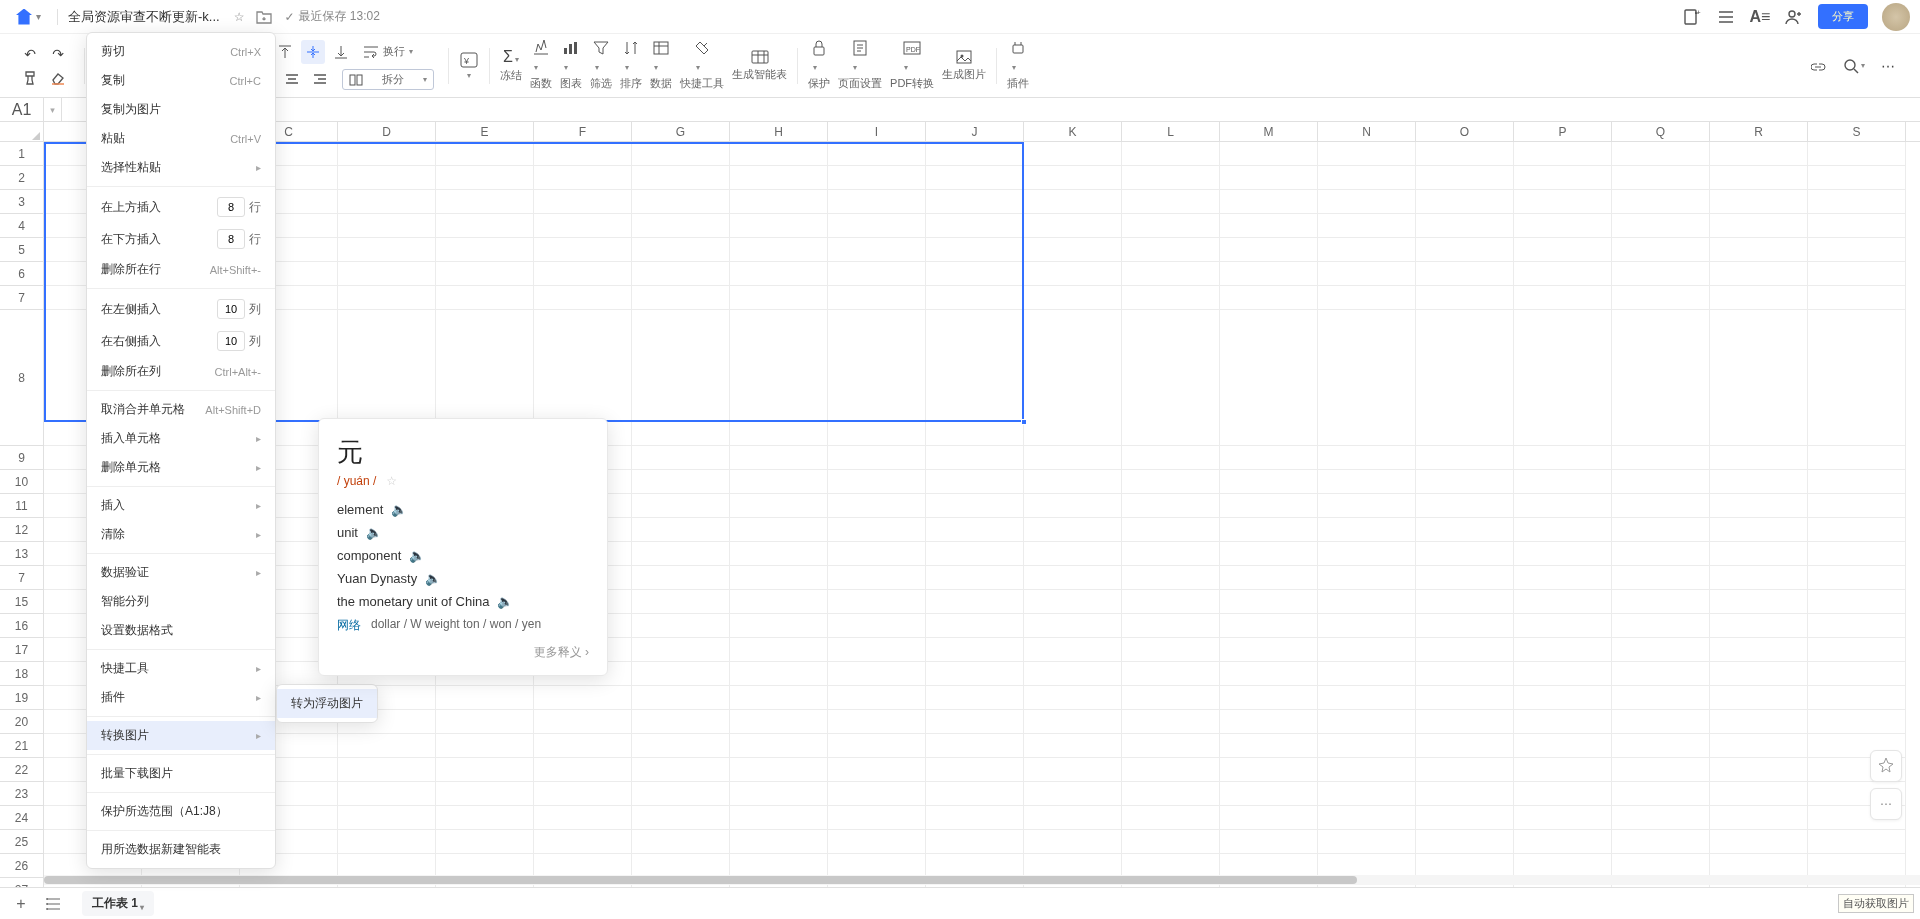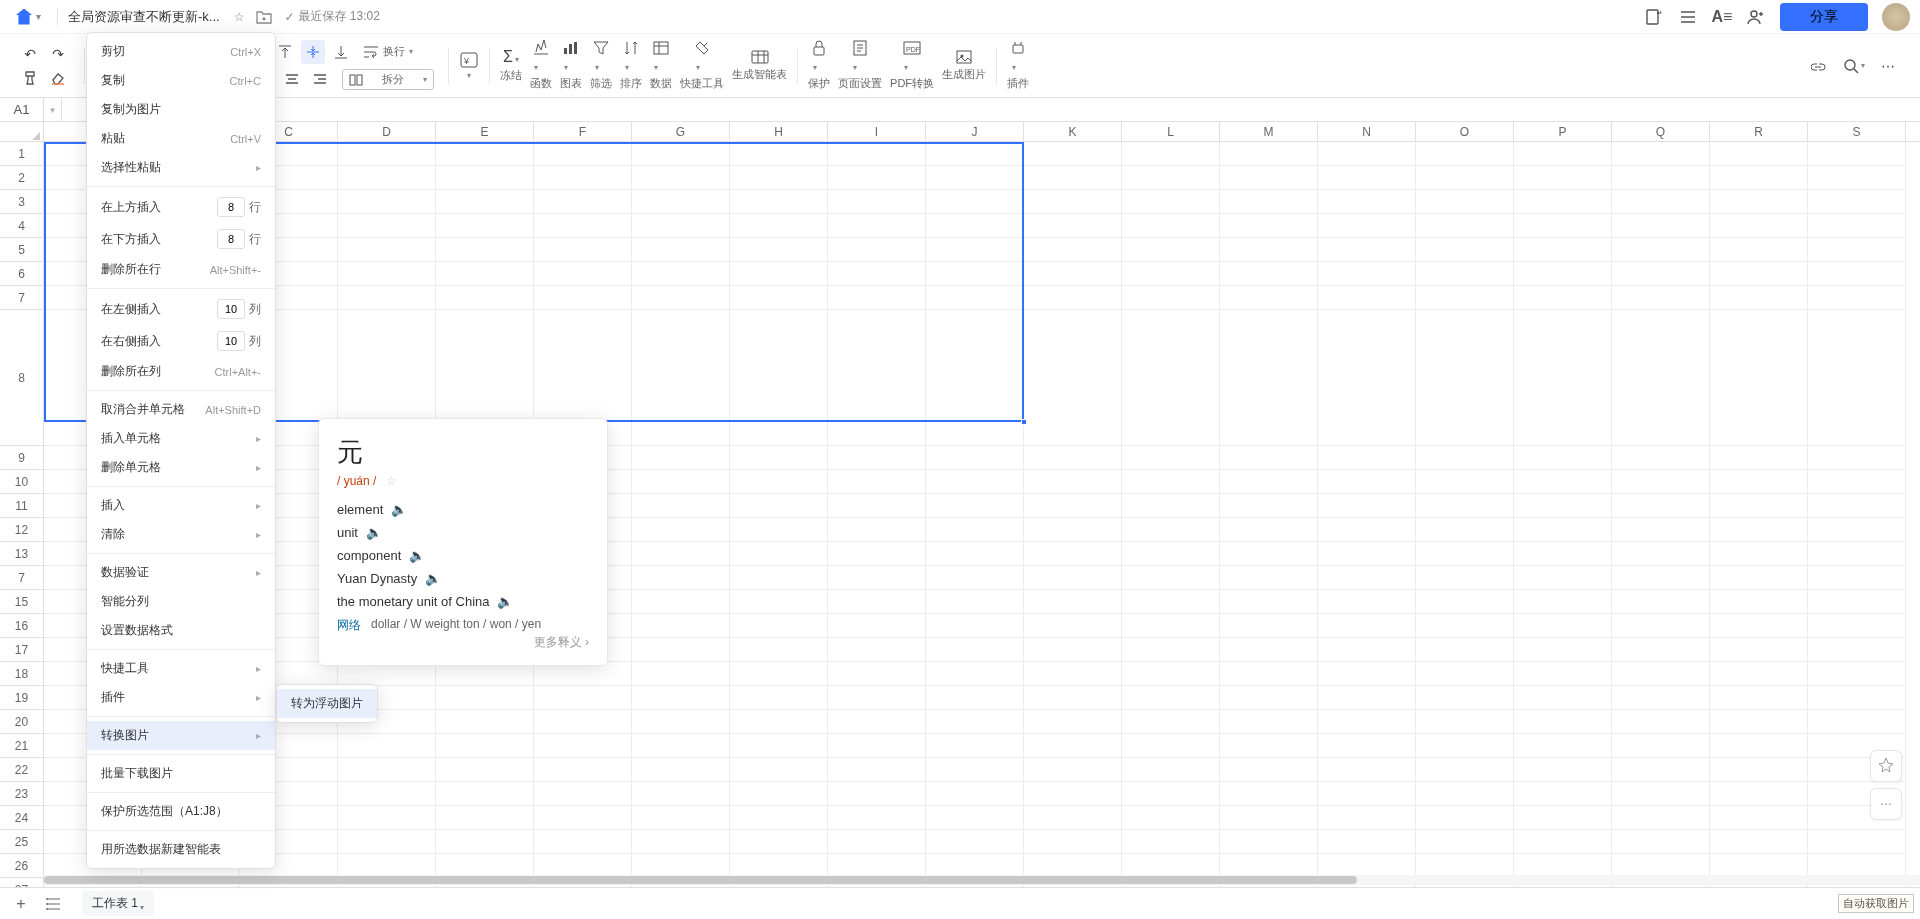--- a/index.html
+++ b/index.html
@@ -11,42 +11,42 @@
 .home-btn .chev { margin-left: 4px; color: #888; font-size: 10px; }
 .top-bar .divider { width: 1px; height: 16px; background: #e0e0e0; margin: 0 10px; }
 .doc-title { font-size: 13px; color: #333; max-width: 180px; white-space: nowrap; overflow: hidden; text-overflow: ellipsis; }
 .top-icons { display: flex; align-items: center; gap: 12px; margin-left: 14px; color: #888; }
 .top-icons .ic { cursor: pointer; }
 .save-status { display: flex; align-items: center; gap: 4px; color: #888; font-size: 12px; }
 .save-status .check { color: #888; }
 .top-spacer { flex: 1; }
 .top-right { display: flex; align-items: center; gap: 14px; }
 .top-right .ic-btn { width: 20px; height: 20px; display: flex; align-items: center; justify-content: center; color: #666; cursor: pointer; font-size: 16px; }
-.share-btn { background: #3370ff; color: #000000; padding: 5px 30px; border-radius: 4px; cursor: pointer; font-size: 14px; }
+.share-btn { background: #3370ff; color: #fef9c3; padding: 5px 14px; border-radius: 4px; cursor: pointer; font-size: 11px; }
 .avatar { width: 28px; height: 28px; border-radius: 50%; background: radial-gradient(circle, #d4c5a8, #b8a582); }
 
 .toolbar { height: 64px; display: flex; align-items: center; padding: 0 10px; border-bottom: 1px solid #e0e0e0; gap: 0; }
 .tb-group { display: flex; flex-direction: column; align-items: center; justify-content: center; height: 100%; padding: 0 8px; }
 .tb-row { display: flex; align-items: center; gap: 4px; }
 .tb-btn { width: 24px; height: 24px; display: flex; align-items: center; justify-content: center; cursor: pointer; border-radius: 3px; color: #444; font-size: 14px; }
 .tb-sep { width: 1px; height: 36px; background: #e8e8e8; margin: 0 6px; }
 .font-sel { border: 1px solid #ddd; padding: 2px 6px; border-radius: 3px; display: flex; align-items: center; gap: 4px; font-size: 12px; min-width: 50px; }
 .size-sel { border: 1px solid #ddd; padding: 2px 6px; border-radius: 3px; display: flex; align-items: center; gap: 4px; font-size: 12px; width: 44px; }
 .border-sel { display: flex; align-items: center; gap: 2px; cursor: pointer; }
 .labeled-btn { display: flex; flex-direction: column; align-items: center; gap: 2px; cursor: pointer; padding: 0 4px; }
 .labeled-btn .lb-icon { font-size: 16px; color: #444; }
 .labeled-btn .lb-text { font-size: 11px; color: #666; }
 .wrap-btn { display: flex; align-items: center; gap: 4px; cursor: pointer; }
 .hsplit-btn { border: 1px solid #c0c8d8; border-radius: 3px; padding: 2px 6px; display: flex; align-items: center; gap: 19px; }
 .toolbar-spacer { flex: 1; }
 .tb-right { display: flex; align-items: center; gap: 10px; padding-right: 10px; }
 .triangle-down { font-size: 8px; color: #888; }
 
 .cell-ref-bar { height: 24px; display: flex; align-items: center; border-bottom: 1px solid #e0e0e0; }
-.cell-ref { width: 44px; text-align: center; font-size: 13px; color: #555; border-right: 1px solid #e0e0e0; height: 100%; display: flex; align-items: center; justify-content: center; }
+.cell-ref { width: 44px; text-align: center; font-size: 16px; color: #555; border-right: 1px solid #e0e0e0; height: 100%; display: flex; align-items: center; justify-content: center; }
 .cell-ref-chev { width: 18px; display: flex; align-items: center; justify-content: center; color: #aaa; font-size: 9px; border-right: 1px solid #e0e0e0; height: 100%; }
 
 .grid-wrapper { position: relative; height: calc(100vh - 34px - 64px - 24px - 32px); overflow: hidden; }
 .col-headers { display: flex; height: 20px; background: #fff; border-bottom: 1px solid #e0e0e0; position: absolute; top: 0; left: 0; right: 0; }
 .corner { width: 44px; border-right: 1px solid #e0e0e0; display: flex; align-items: flex-end; justify-content: flex-end; padding: 0 3px 1px 0; }
 .corner::after { content: ""; width: 0; height: 0; border-left: 8px solid transparent; border-bottom: 8px solid #ccc; }
 .col-h { width: 98px; border-right: 1px solid #e0e0e0; text-align: center; font-size: 12px; color: #666; line-height: 20px; }
 .row-headers { position: absolute; top: 20px; left: 0; width: 44px; }
 .row-h { height: 24px; border-bottom: 1px solid #e0e0e0; border-right: 1px solid #e0e0e0; text-align: center; font-size: 12px; color: #666; line-height: 24px; background: #fff; }
 .row-h.tall { height: 136px; line-height: 136px; }
@@ -75,26 +75,26 @@
 .dict-popup { position: absolute; background: #fff; border: 1px solid #e8e8e8; border-radius: 6px; box-shadow: 0 4px 20px rgba(0,0,0,0.12); width: 290px; padding: 16px 18px 14px; z-index: 102; }
 .dict-hanzi { font-size: 26px; font-weight: 500; color: #222; margin-bottom: 4px; }
 .dict-pinyin-row { display: flex; align-items: center; gap: 10px; margin-bottom: 14px; }
 .dict-pinyin { color: #c2410c; font-size: 12px; }
 .dict-star { color: #ccc; cursor: pointer; }
 .dict-def { display: flex; align-items: center; gap: 8px; font-size: 13px; color: #333; margin-bottom: 8px; }
 .dict-speaker { color: #bbb; cursor: pointer; font-size: 13px; }
 .dict-net { display: flex; gap: 10px; font-size: 12px; margin-top: 6px; }
 .dict-net-label { color: #0369a1; }
 .dict-net-text { color: #666; }
-.dict-more { text-align: right; color: #999; font-size: 12px; cursor: pointer; }
+.dict-more { text-align: right; color: #999; font-size: 12px; margin-top: 10px; cursor: pointer; }
 
 .bottom-bar { position: fixed; bottom: 0; left: 0; right: 0; height: 32px; display: flex; align-items: center; border-top: 1px solid #e0e0e0; background: #fff; padding: 0 10px; z-index: 50; }
 .bb-left { display: flex; align-items: center; gap: 10px; }
 .bb-btn { width: 22px; height: 22px; display: flex; align-items: center; justify-content: center; cursor: pointer; color: #666; font-size: 16px; }
-.sheet-tab { display: flex; align-items: flex-end; gap: 2px; padding: 4px 10px; border-radius: 4px; background: #f5f6f8; font-size: 12px; cursor: pointer; margin-left: 8px; }
+.sheet-tab { display: flex; align-items: flex-end; gap: 2px; padding: 4px 10px; border-radius: 4px; background: #f5f6f8; font-size: 12px; cursor: pointer; margin-left: 8px; font-weight: bold; }
 .bb-spacer { flex: 1; }
 .bb-right { display: flex; align-items: center; gap: 12px; color: #666; }
 
 .floater { position: absolute; right: 18px; width: 32px; height: 32px; border: 1px solid #e5e5e5; border-radius: 6px; display: flex; align-items: center; justify-content: center; color: #888; background: #fff; cursor: pointer; box-shadow: 0 1px 3px rgba(0,0,0,.06);}
 .tooltip-box { position: fixed; right: 6px; bottom: 6px; border: 1px solid #c8c8c8; background: #fffef5; padding: 1px 4px; font-size: 11px; color: #555; z-index: 300; }
 
 svg { display: block; }
 </style>
 </head>
 <body>

